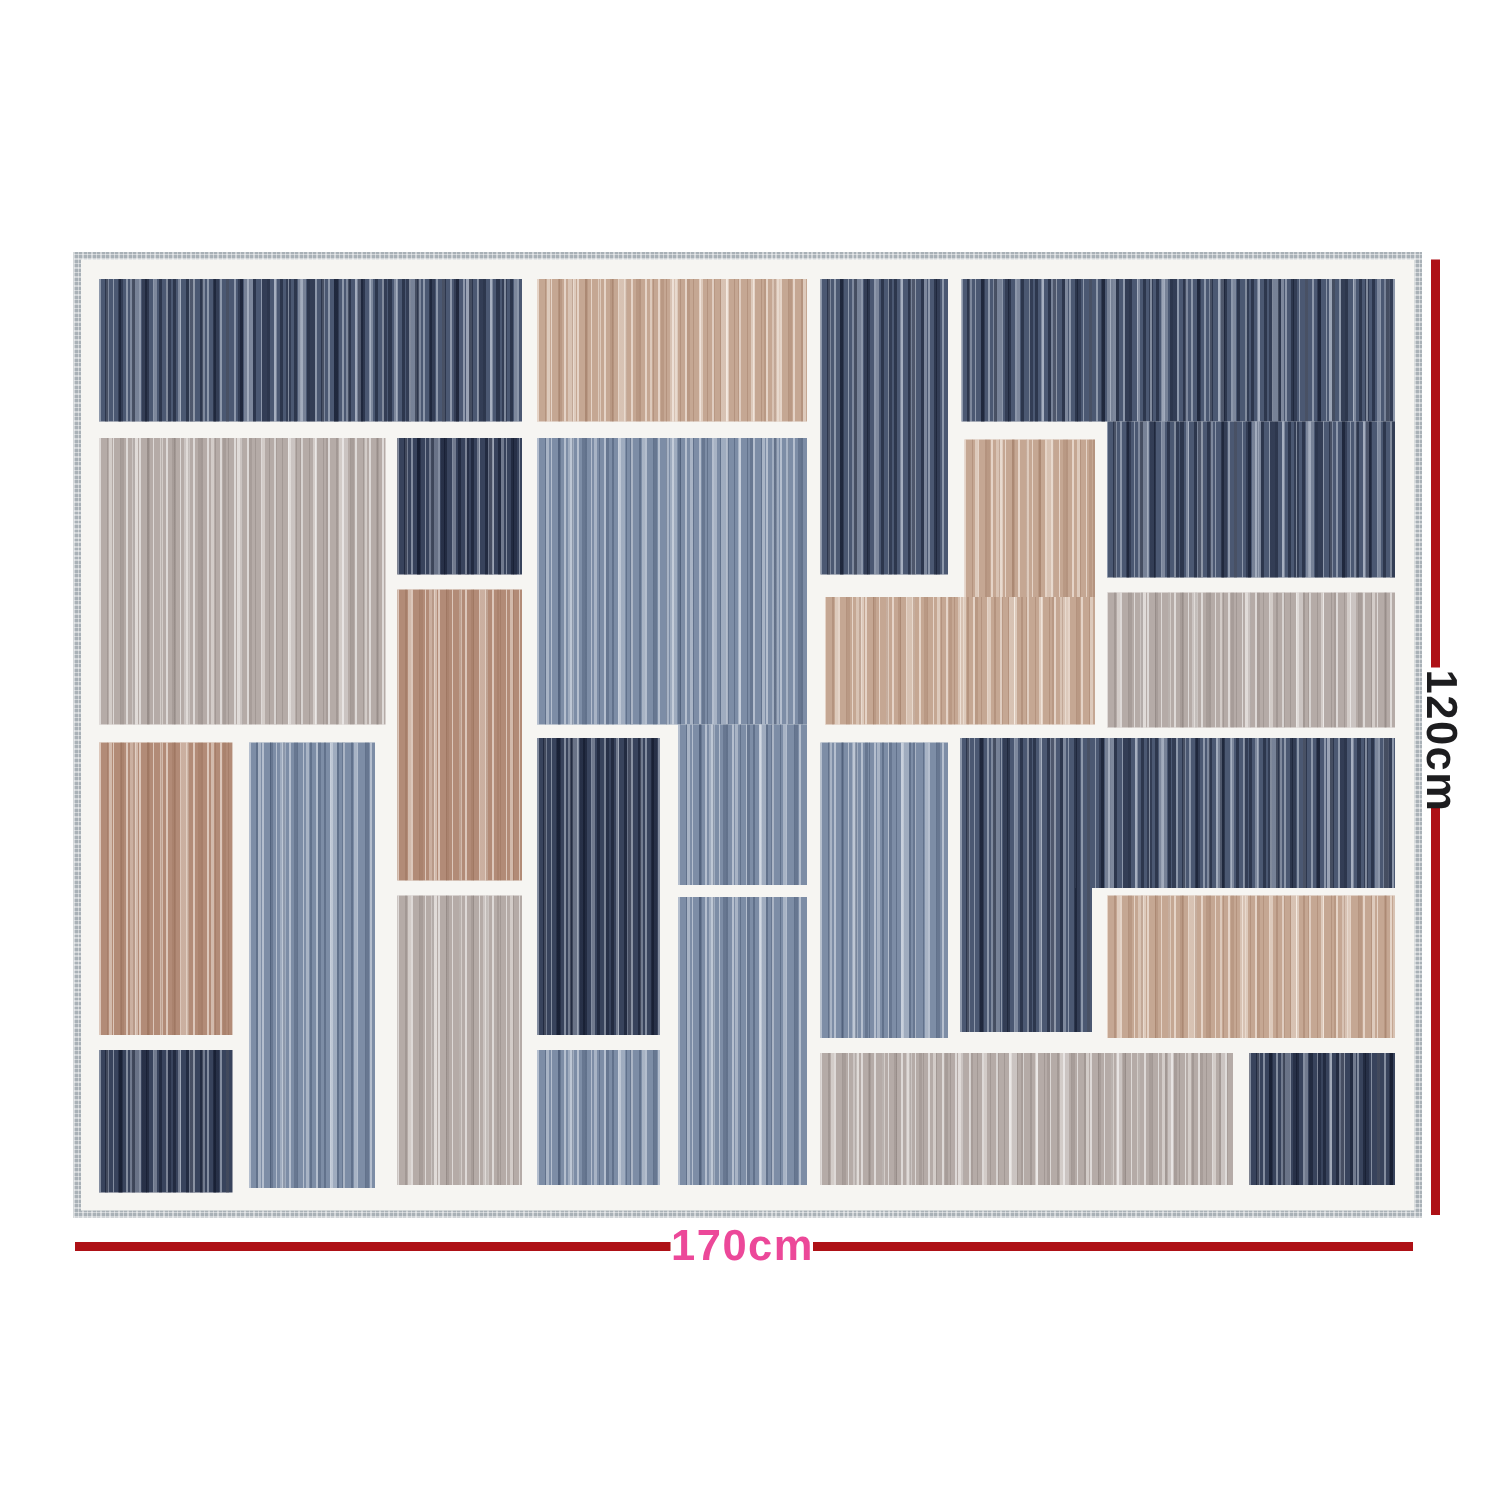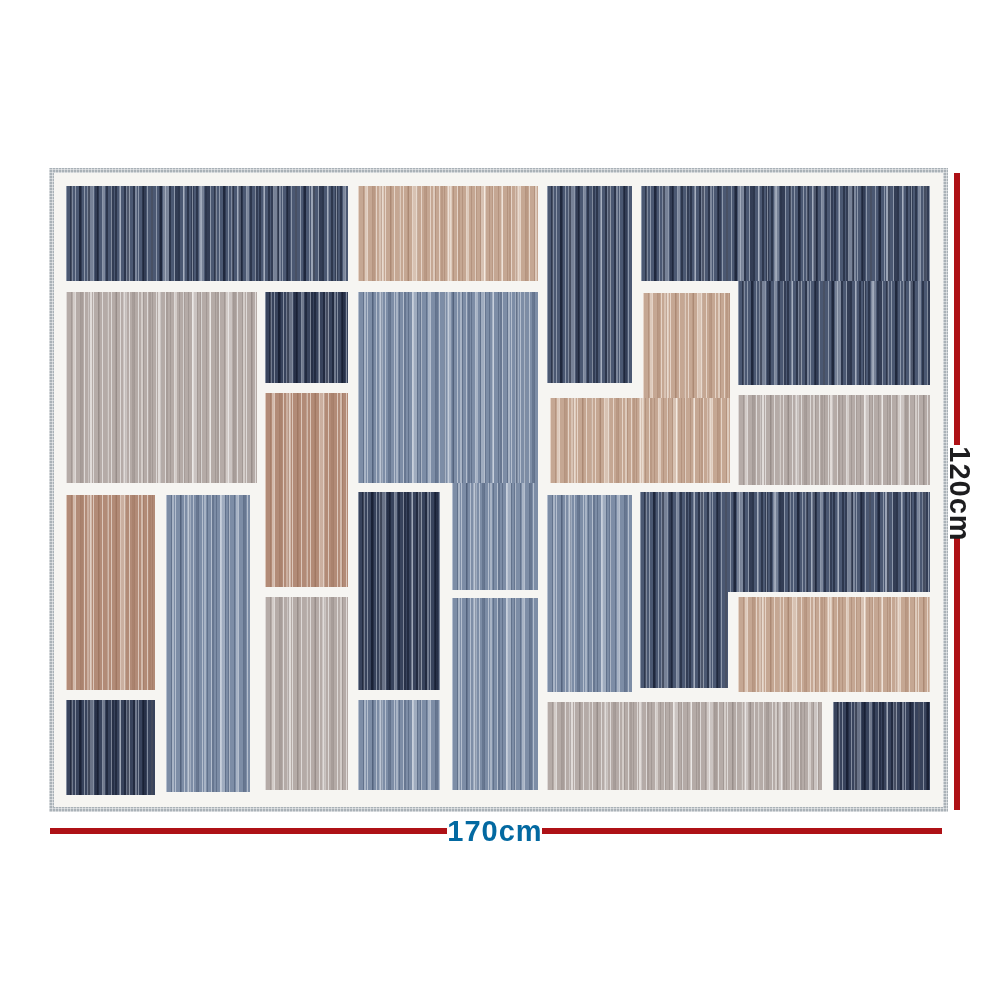--- a/index.html
+++ b/index.html
@@ -92,19 +92,19 @@
         <div class="block tan_light" style="left: 672px; top: 411px; width: 192px; height: 95px; background-color: rgb(197, 167, 147);"></div>
         <div class="block navy_dark" style="left: 0px; top: 514px; width: 89px; height: 95px; background-color: rgb(56, 67, 92);"></div>
         <div class="block blue" style="left: 292px; top: 514px; width: 82px; height: 90px; background-color: rgb(125, 141, 166);"></div>
         <div class="block greige" style="left: 481px; top: 516px; width: 275px; height: 88px; background-color: rgb(181, 171, 167);"></div>
         <div class="block navy_dark" style="left: 767px; top: 516px; width: 97px; height: 88px; background-color: rgb(56, 67, 92);"></div>
       </div>
   </div>
 
   <div class="dim-line hline-left" style="background: rgb(174, 17, 22);"></div>
   <div class="dim-line hline-right" style="background: rgb(174, 17, 22);"></div>
-  <div class="dim-label label-h" style="color: #0369a1;">170cm</div>
+  <div class="dim-label label-h" style="color: #ec4899;">170cm</div>
 
   <div class="dim-line vline-top" style="background: rgb(174, 17, 22);"></div>
   <div class="dim-line vline-bottom" style="background: rgb(174, 17, 22);"></div>
   <div class="dim-label label-v" style="color: rgb(29, 29, 31);">120cm</div>
 
 </div>
 
 </body></html>

